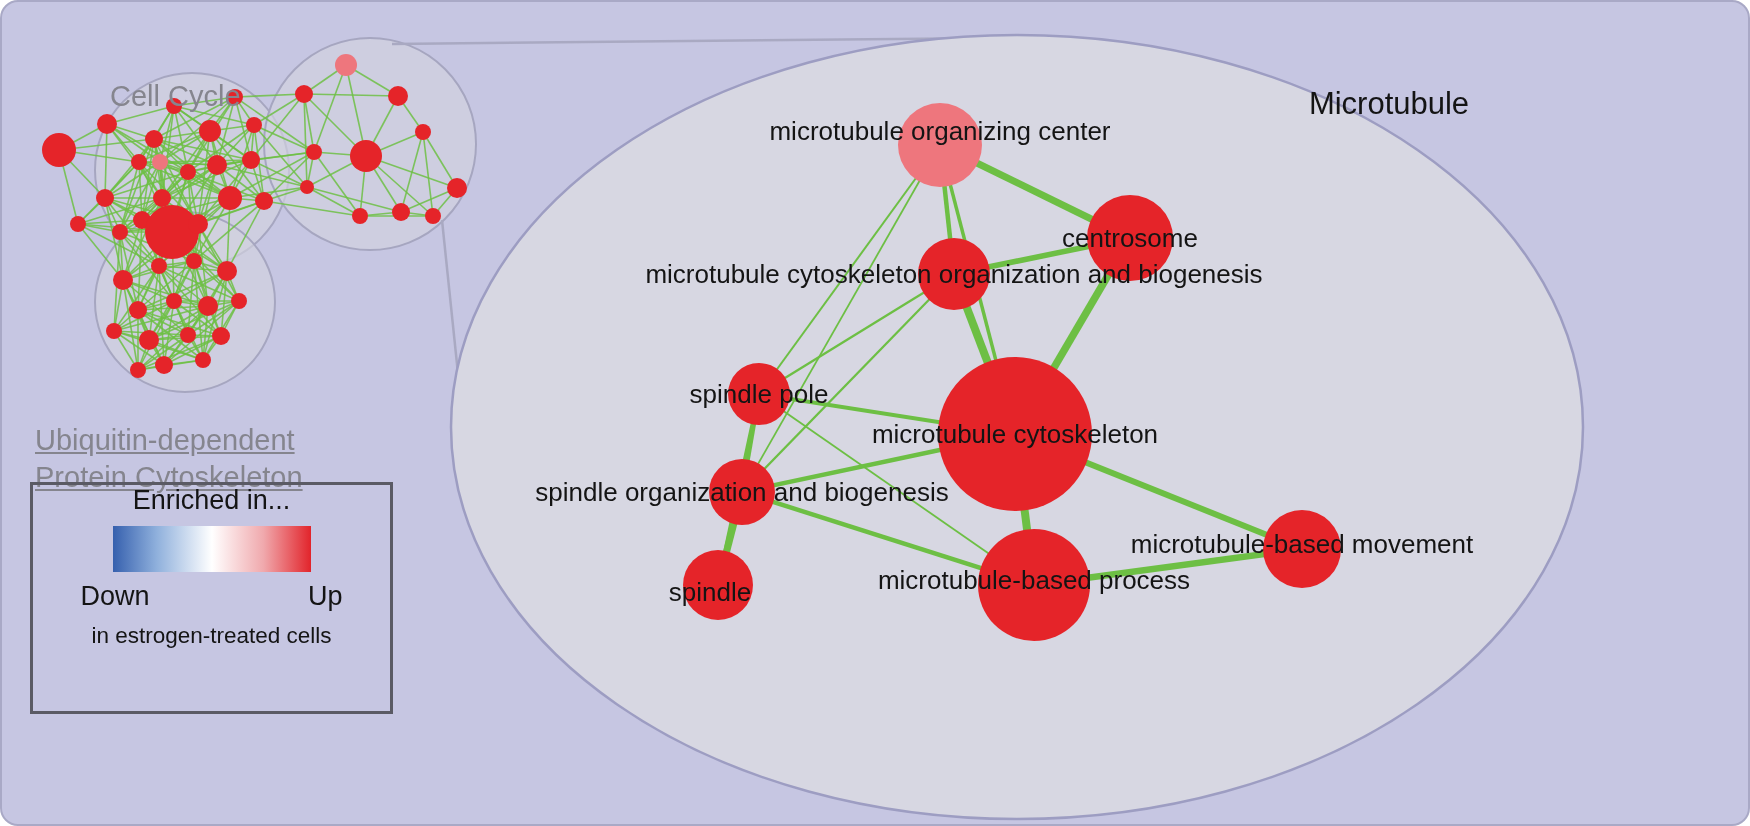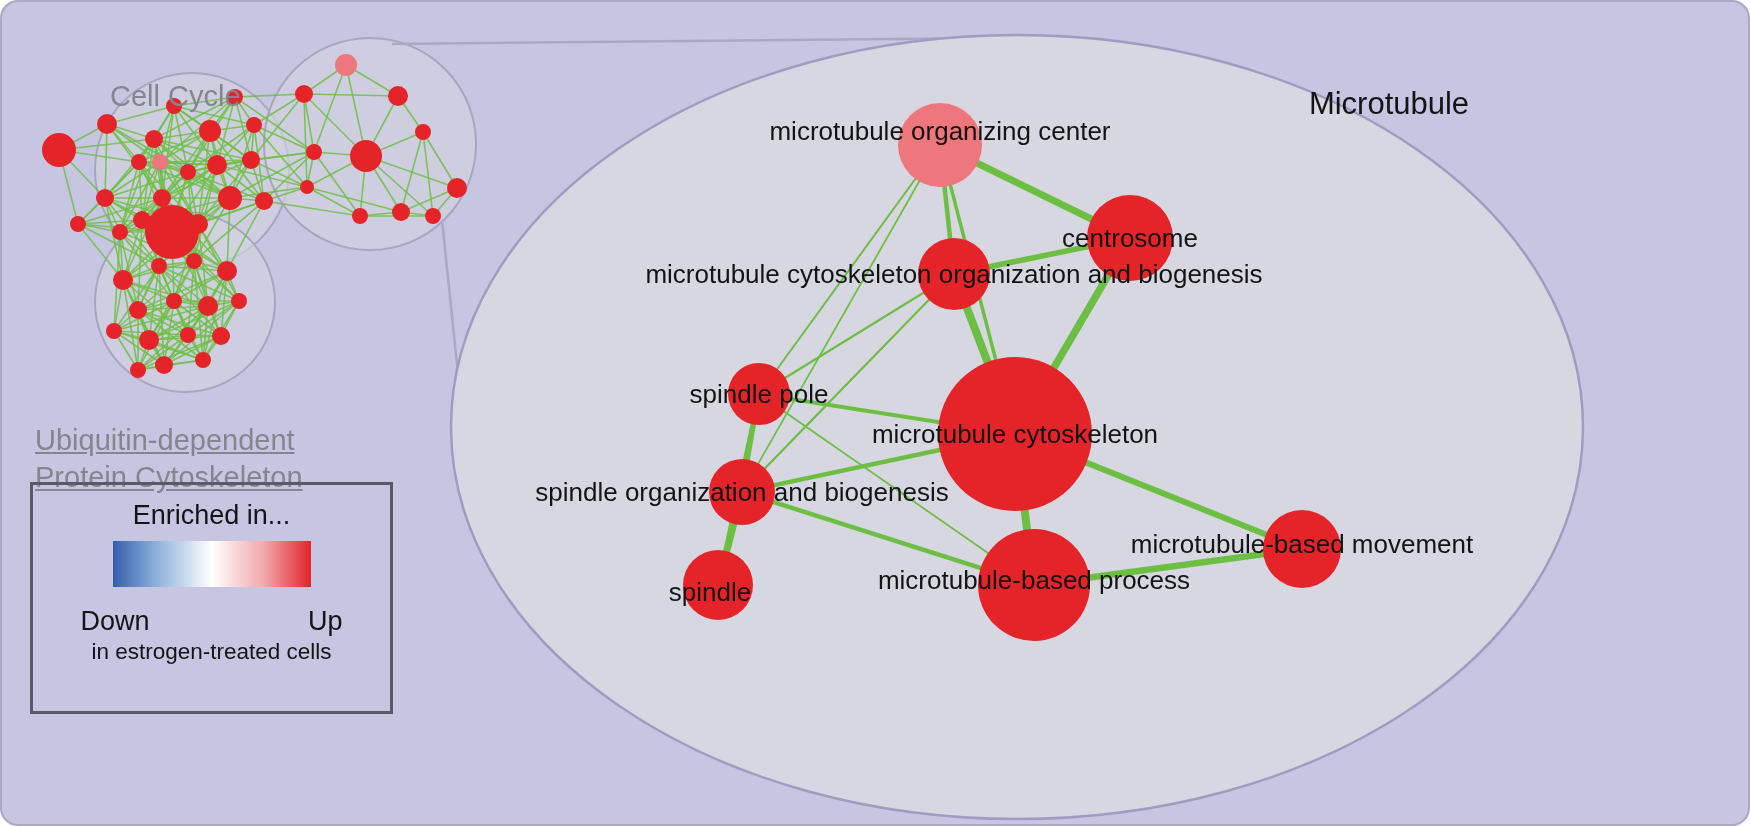--- a/index.html
+++ b/index.html
@@ -13,27 +13,27 @@
   .figure svg { position:absolute; left:0; top:0; }
   .cluster-circle { fill:var(--cluster-fill); fill-opacity:.65; stroke:var(--cluster-stroke); stroke-width:2; }
   .zoom-line { stroke:var(--zoom-line); stroke-width:2.5; fill:none; }
   .detail-ellipse { fill:var(--ellipse-fill); stroke:var(--ellipse-stroke); stroke-width:2.5; }
   .node-label { font-family:"Liberation Sans", sans-serif; font-size:26px; fill:var(--text-black); }
   .overlay { position:absolute; }
   .cluster-label { color:var(--cluster-label-gray); font-size:29px; line-height:37px; font-weight:400;margin-top:28px; }
   .detail-title { color:var(--text-black); font-size:31px; line-height:39px; text-align:center; }
   .legend {
     position:absolute; left:28px; top:480px; width:363px; height:232px;
-    border:3px solid var(--legend-border); padding-top:15px;
+    border:3px solid var(--legend-border); 
   }
   .legend-title { text-align:center; font-size:27px; color:var(--text-black); }
   .legend-bar { width:198px; height:46px; margin:10px auto 0; }
-  .legend-ends { display:flex; justify-content:space-between; width:262px; margin:19px auto 0; font-size:27px; color:var(--text-black); }
+  .legend-ends { display:flex; justify-content:space-between; width:262px; margin:9px auto 0; font-size:27px; color:var(--text-black); }
   .legend-note { text-align:center; font-size:22.5px; line-height:30px; color:var(--text-black); }
-  .legend-note.first { }
+  .legend-note.first { margin-top:9px; }
 </style>
 </head>
 <body>
 
 <div class="figure">
 
   <svg id="network-svg" width="1750" height="826" viewBox="0 0 1750 826">
     <g id="overview-circles">
         <circle cx="190" cy="168" r="97" class="cluster-circle"></circle>
         <circle cx="368" cy="142" r="106" class="cluster-circle"></circle>

